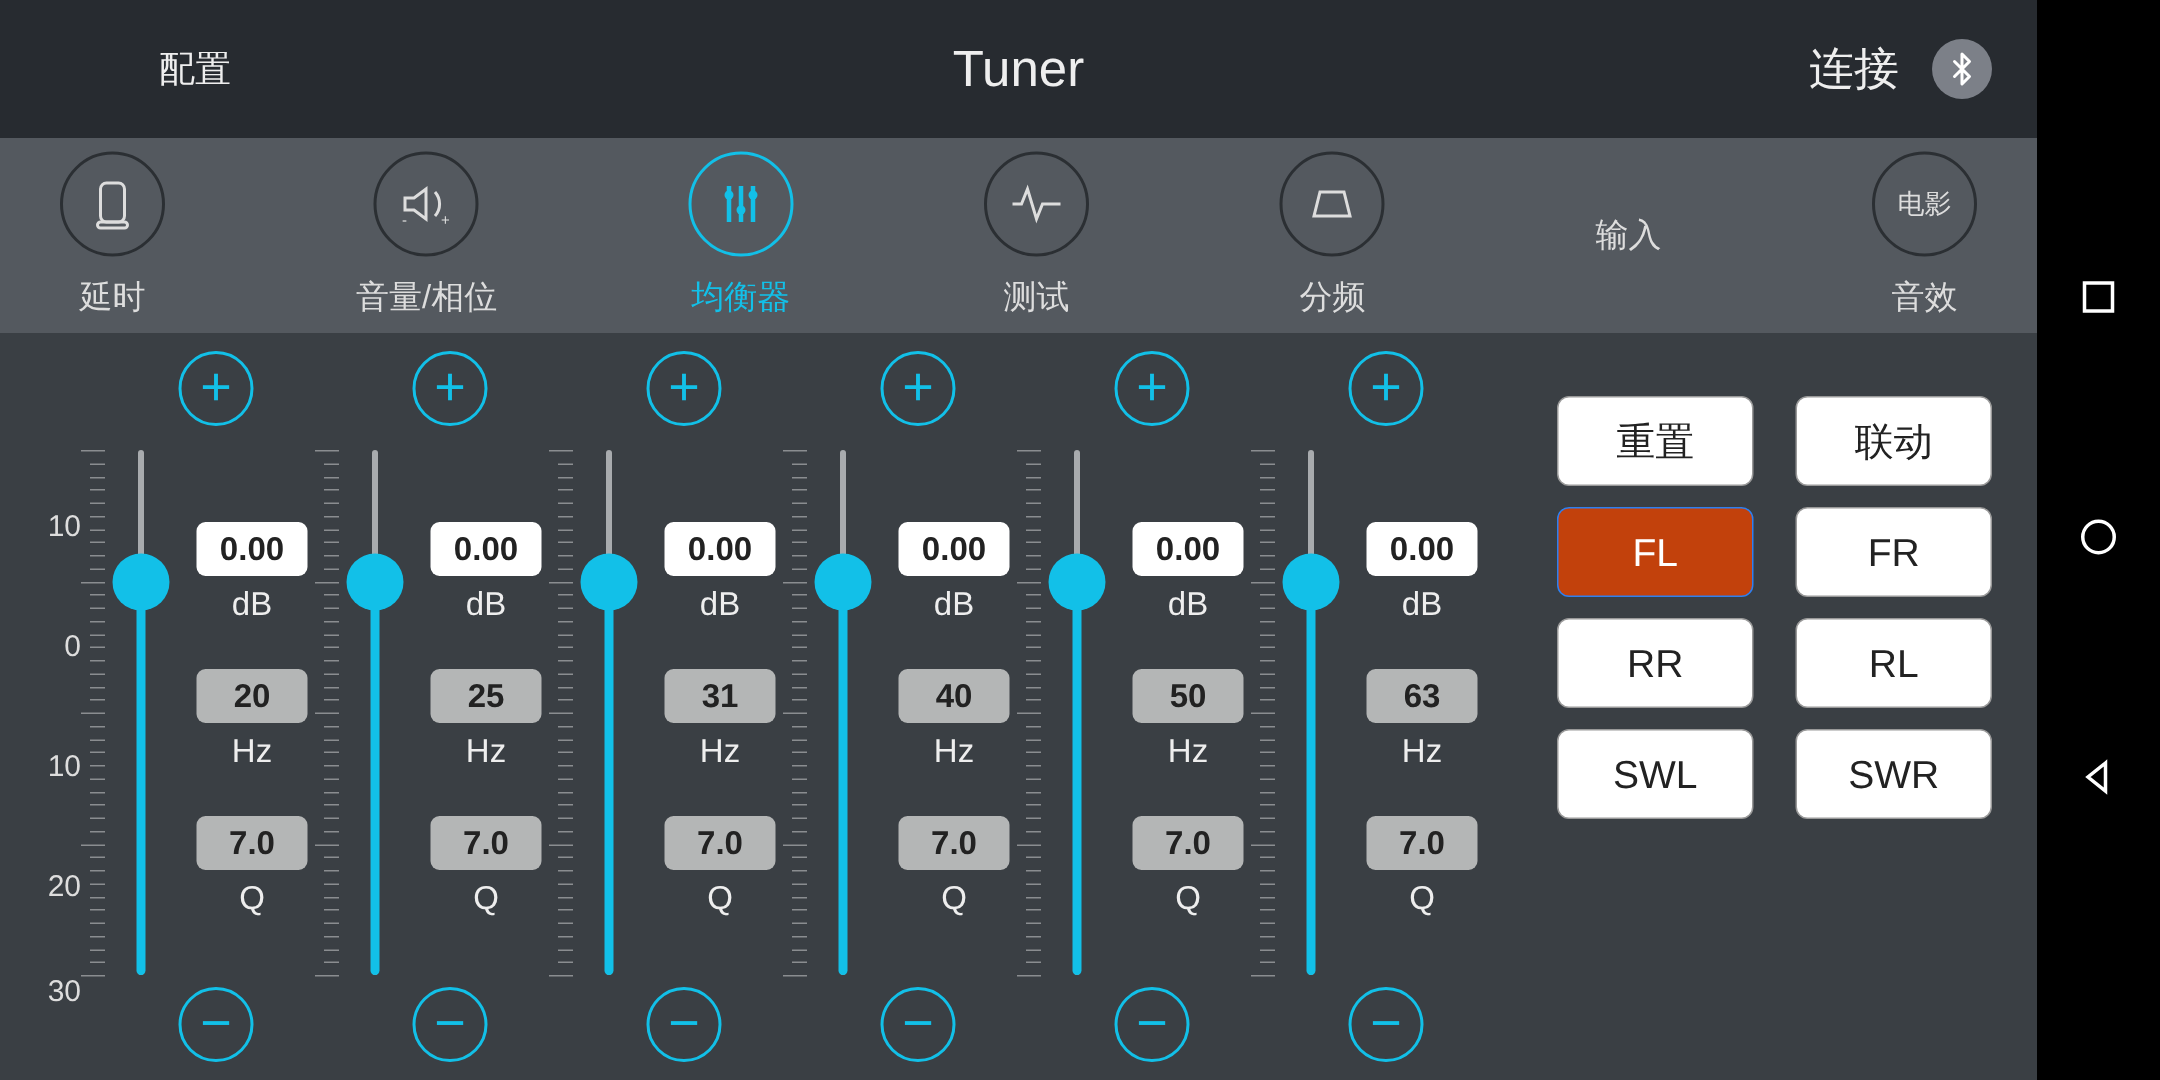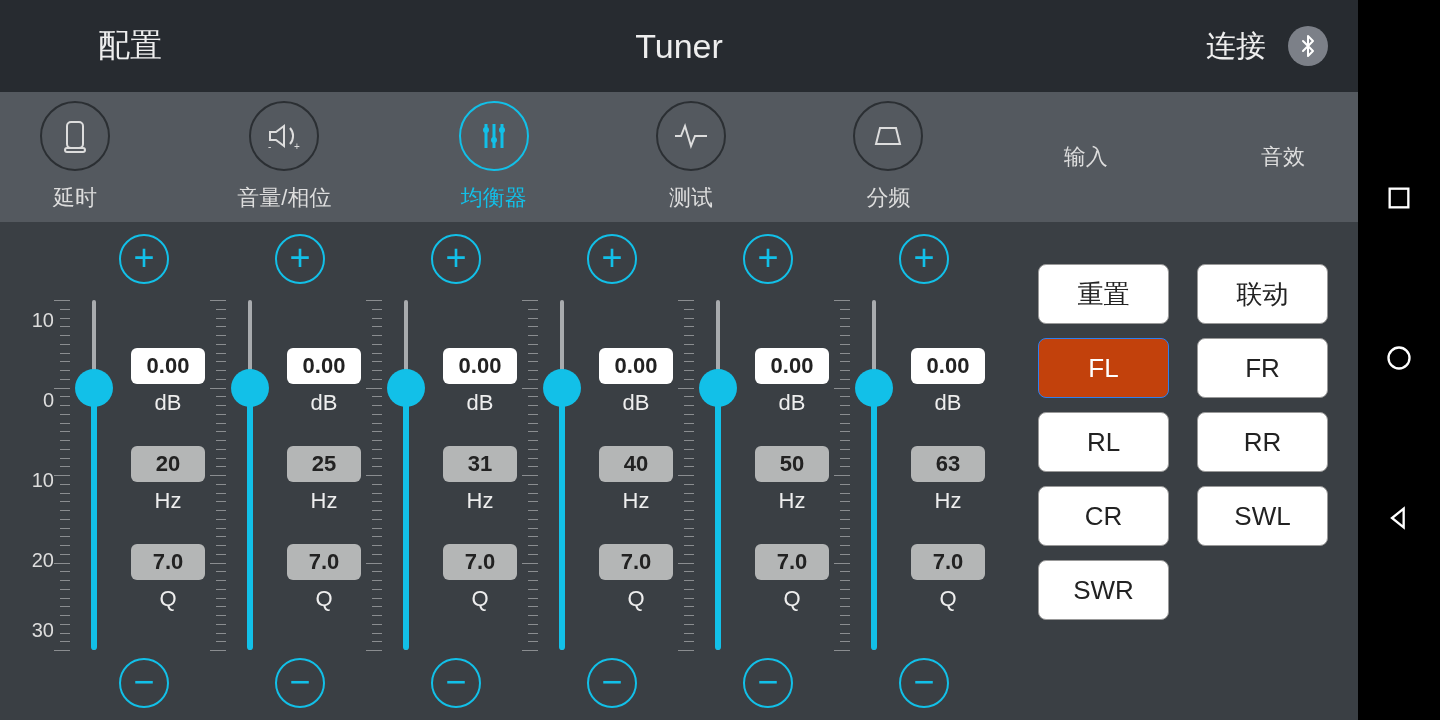--- a/index.html
+++ b/index.html
@@ -3,40 +3,40 @@
 <meta charset="utf-8">
 <style>
   * { box-sizing: border-box; margin: 0; padding: 0; }
   html, body { width: 1440px; height: 720px; overflow: hidden; font-family: "Helvetica Neue", Arial, sans-serif; }
   body { display: flex; background: #000; }
 
   .app { width: 1358px; height: 720px; background: #3a3f44; display: flex; flex-direction: column; }
 
   
   .header { height: 92px; background: #272b30; display: flex; align-items: center; color: #eee; position: relative; }
-  .header .left { position: absolute; left: 0; width: 260px; text-align: center; font-size: 32px; font-family: Liberation Mono, monospace; }
+  .header .left { position: absolute; left: 0; width: 260px; text-align: center; font-size: 24px; font-family: Liberation Mono, monospace; }
   .header .title { flex: 1; text-align: center; font-size: 34px; font-weight: 400; }
   .header .right { position: absolute; right: 0; display: flex; align-items: center; gap: 22px; padding-right: 30px; }
   .header .connect { font-size: 30px; }
   .bt-circle { width: 40px; height: 40px; border-radius: 50%; background: #7c8088; display: flex; align-items: center; justify-content: center; }
   .bt-circle svg { width: 24px; height: 24px; }
 
   
   .tabs { height: 130px; background: #54595f; display: flex; align-items: center; justify-content: space-between; padding: 0 40px; }
   .tab { display: flex; flex-direction: column; align-items: center; gap: 12px; color: #ddd; font-size: 22px; cursor: pointer; }
   .tab .circ { width: 70px; height: 70px; border: 2px solid #2b2f33; border-radius: 50%; display: flex; align-items: center; justify-content: center; }
   .tab.active { color: #12c0e8; align-items: center; }
   .tab.active .circ { border-color: #12c0e8; }
   .tab .circ svg { width: 40px; height: 40px; }
   .tab .txt { min-width: 70px; text-align: center; }
 
   
   .main { flex: 1; display: flex; padding: 12px 20px 12px 20px; gap: 10px; }
   .axis { width: 40px; position: relative; }
-  .axis-label { position: absolute; right: 6px; color: #ddd; font-size: 20px; transform: translateY(-50%); }
+  .axis-label { position: absolute; right: 6px; color: #ddd; font-size: 20px; transform: translateY(-50%); margin-top: 32px; }
   .bands { display: flex; gap: 8px; }
   .band { width: 148px; display: flex; flex-direction: column; align-items: center; }
   .plusminus { width: 50px; height: 50px; border: 2px solid #12c0e8; border-radius: 50%; color: #12c0e8; font-size: 36px; line-height: 44px; text-align: center; cursor: pointer; user-select: none; }
   .slider-wrap { flex: 1; display: flex; width: 100%; padding: 16px 0 8px 0; }
   .track-col { width: 48px; display: flex; justify-content: center; position: relative; }
   .track { width: 4px; background: #a8abae; border-radius: 2px; position: absolute; top: 0; bottom: 0; }
   .track-fill { width: 6px; background: #12c0e8; border-radius: 3px; position: absolute; bottom: 0; left: 50%; transform: translateX(-50%); }
   .ticks { position: absolute; left: -14px; top: 0; bottom: 0; width: 14px; }
   .tick { position: absolute; height: 1px; background: #8a8d90; }
   .tick.major { width: 16px; left: -2px; }
@@ -122,20 +122,23 @@
           <svg viewBox="0 0 40 40">
             <path d="M12 12h16l4 16H8z" stroke="#ddd" stroke-width="2" fill="none"></path>
           </svg>
         </div>
       <span class="txt">分频</span>
     </div>
     <div class="tab">
       <span class="txt">输入</span>
     </div>
     <div class="tab">
+      <div class="circ" style="border:2px solid #2b2f33;">
+          <span style="color:#ddd;font-size:18px">电影</span>
+        </div>
       <span class="txt">音效</span>
     </div>
   </div>
 
   <div class="main">
 
     <div class="axis">
       <span class="axis-label" style="top:86px">10</span>
       <span class="axis-label" style="top:166px">0</span>
       <span class="axis-label" style="top:246px">10</span>
@@ -516,23 +519,22 @@
     </div>
     <div class="plusminus">−</div>
         </div>
       </div>
 
     <div class="right-panel" id="rpanel">
         <div class="btn">重置</div>
         <div class="btn">联动</div>
         <div class="btn primary">FL</div>
         <div class="btn">FR</div>
+        <div class="btn">RR</div>
         <div class="btn">RL</div>
-        <div class="btn">RR</div>
-        <div class="btn">CR</div>
         <div class="btn">SWL</div>
         <div class="btn">SWR</div>
       </div>
 
   </div>
 </div>
 
 <div class="sysnav">
   <div class="nav-item"><svg width="28" height="28" viewBox="0 0 24 24">
         <rect x="4" y="4" width="16" height="16"></rect>

